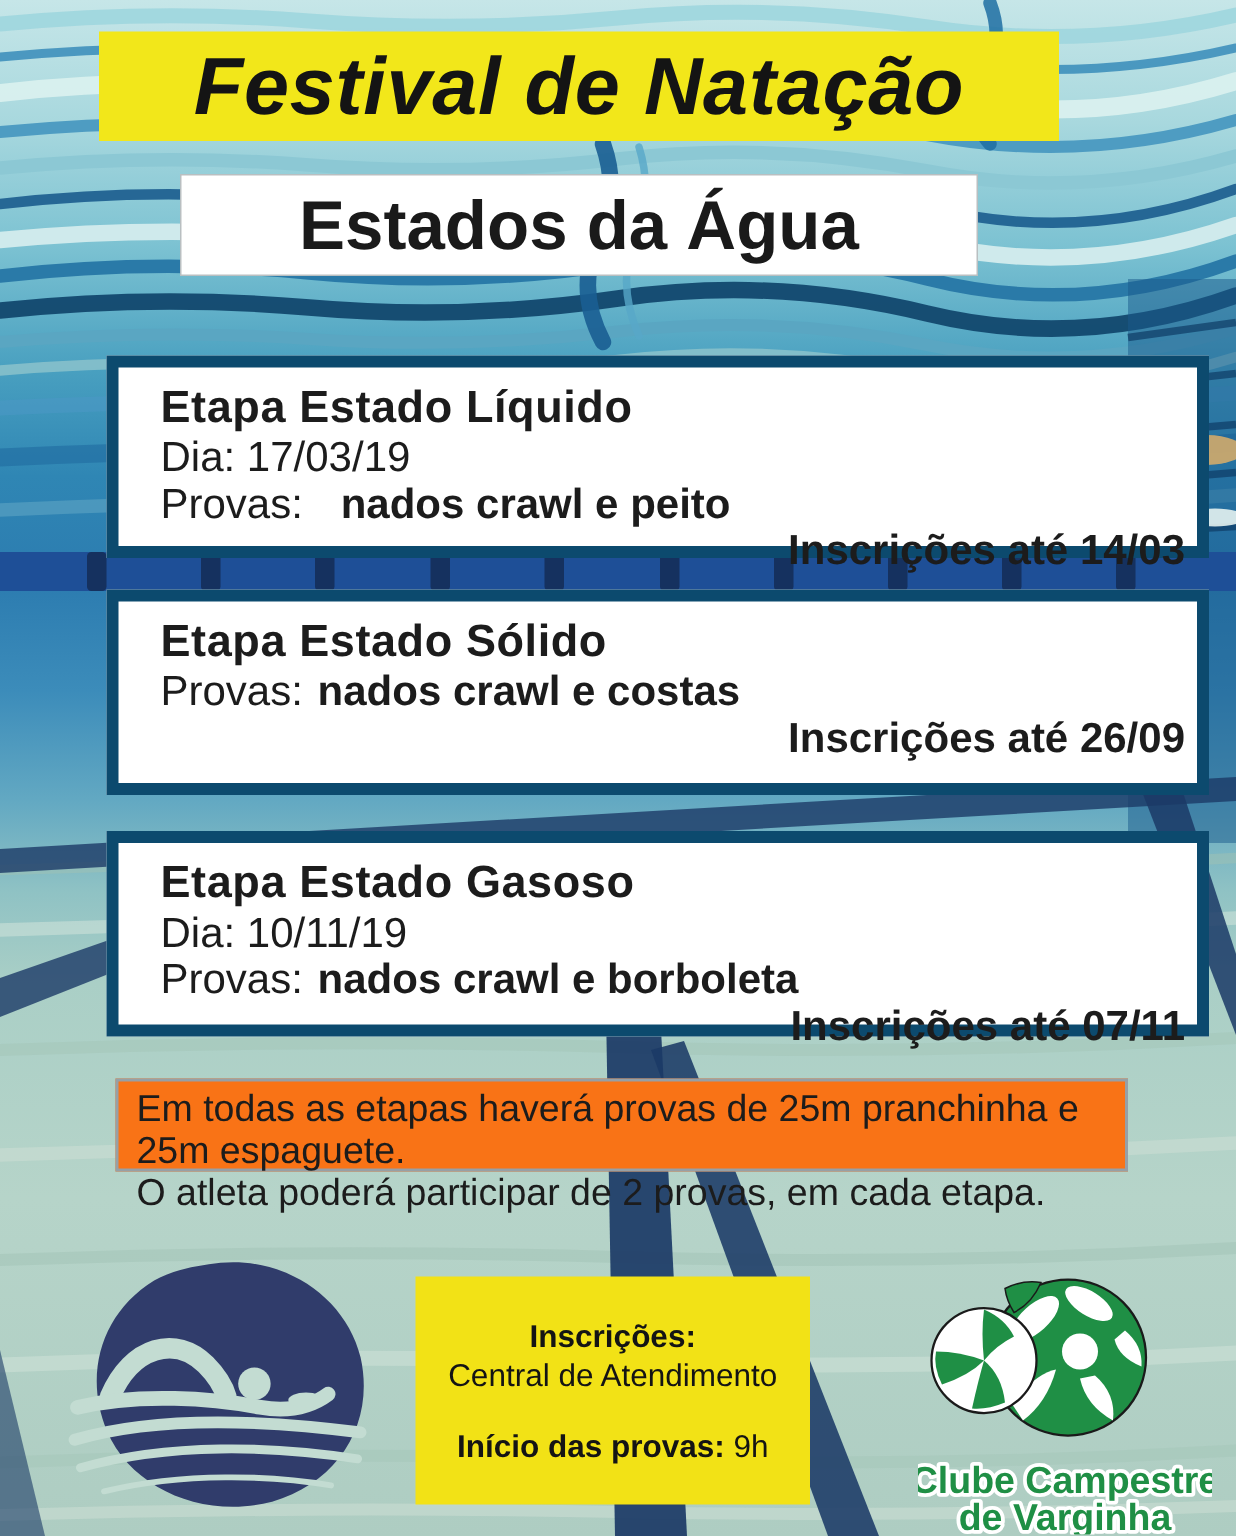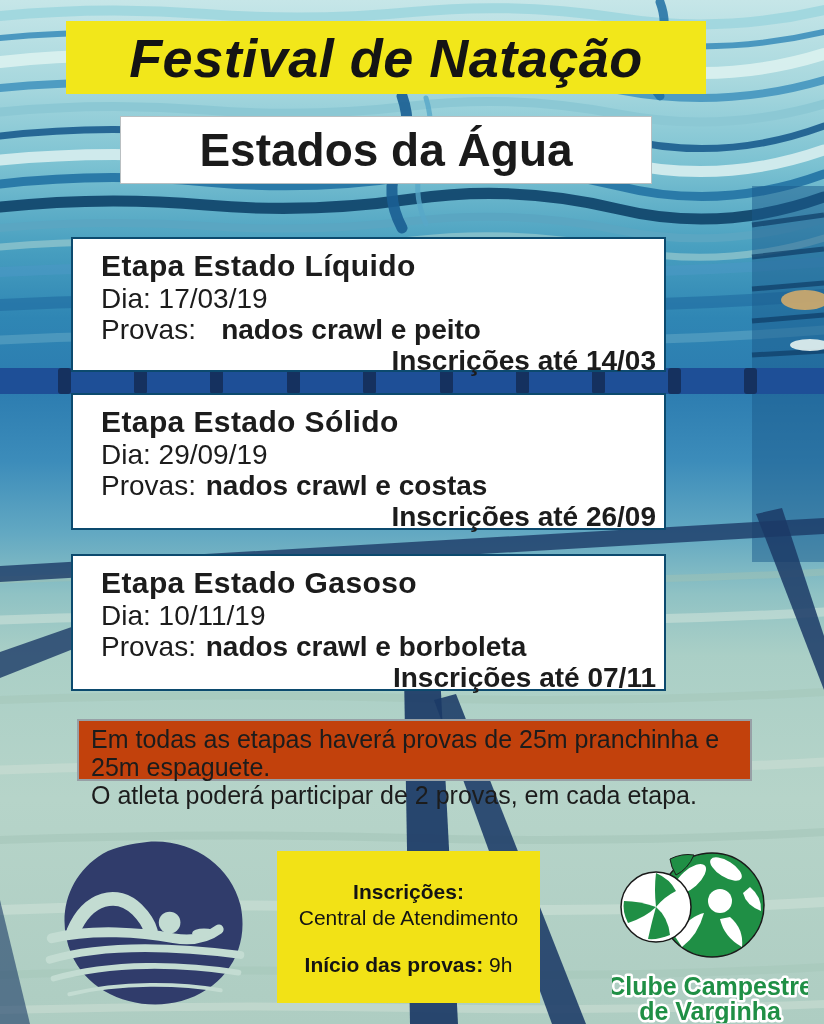--- a/index.html
+++ b/index.html
@@ -9,32 +9,32 @@
 
   .abs{position:absolute;box-sizing:border-box;}
 
   .banner-title{left:66px;top:21px;width:640px;height:73px;background:#f2e71a;
     display:flex;align-items:center;justify-content:center;
     font-size:54px;font-weight:bold;color:#141414;letter-spacing:0.5px;font-style:italic;}
   .banner-subtitle{left:120px;top:116px;width:532px;height:68px;background:#ffffff;
     border:1px solid #b9bfc1;display:flex;align-items:center;justify-content:center;
     font-size:46px;font-weight:bold;color:#1a1a1a;}
 
-  .stage-card{left:71px;width:595px;background:#ffffff;border:2px solid #0c4a6e;
+  .stage-card{left:71px;width:735px;background:#ffffff;border:8px solid #0c4a6e;
     padding:9px 8px 6px 28px;color:#1c1c1c;}
   .stage-card .stage-title{font-size:30px;font-weight:bold;line-height:35px;letter-spacing:0.4px;}
   .stage-card .line{font-size:28px;line-height:31px;}
   .stage-card .bold{font-weight:bold;text-align:right;}
   .events-value{margin-left:0.35em;}
   .gap-wide .events-value{margin-left:0.9em;}
   #card-1{top:237px;height:135px;}
   #card-2{top:393px;height:137px;}
   #card-3{top:554px;height:137px;}
 
-  .note-box{left:77px;top:719px;width:675px;height:62px;background:#c2410c;border:2px solid #97a0a6;
+  .note-box{left:77px;top:719px;width:675px;height:62px;background:#f97316;border:2px solid #97a0a6;
     padding:4px 0 0 12px;font-size:25px;line-height:28px;color:#1c1c1c;}
 
   .registration-box{left:277px;top:851px;width:263px;height:152px;background:#f2e216;
     text-align:center;padding-top:13px;color:#141414;font-size:21px;line-height:26px;}
   .registration-box .bold{font-weight:bold;margin-top:15px;}
   .registration-box .spacer{height:21px;}
 
   .swimmer-logo{left:42px;top:836px;width:210px;height:172px;}
   .club-logo{left:612px;top:843px;width:196px;height:180px;}
 </style>
@@ -145,21 +145,20 @@
     <div class="stage-title">Etapa Estado Líquido</div>
     <div class="line">Dia: 17/03/19</div>
     <div class="line">
       <span>Provas:</span><span class="bold events-value">nados crawl  e peito</span>
     </div>
     <div class="line bold">Inscrições até 14/03</div>
   </div>
 
   <div id="card-2" class="abs stage-card">
     <div class="stage-title">Etapa Estado Sólido</div>
-    <div class="line">Dia: 29/09/19</div>
     <div class="line">
       <span>Provas:</span><span class="bold events-value">nados crawl  e costas</span>
     </div>
     <div class="line bold">Inscrições até 26/09</div>
   </div>
 
   <div id="card-3" class="abs stage-card">
     <div class="stage-title">Etapa Estado Gasoso</div>
     <div class="line">Dia: 10/11/19</div>
     <div class="line">

